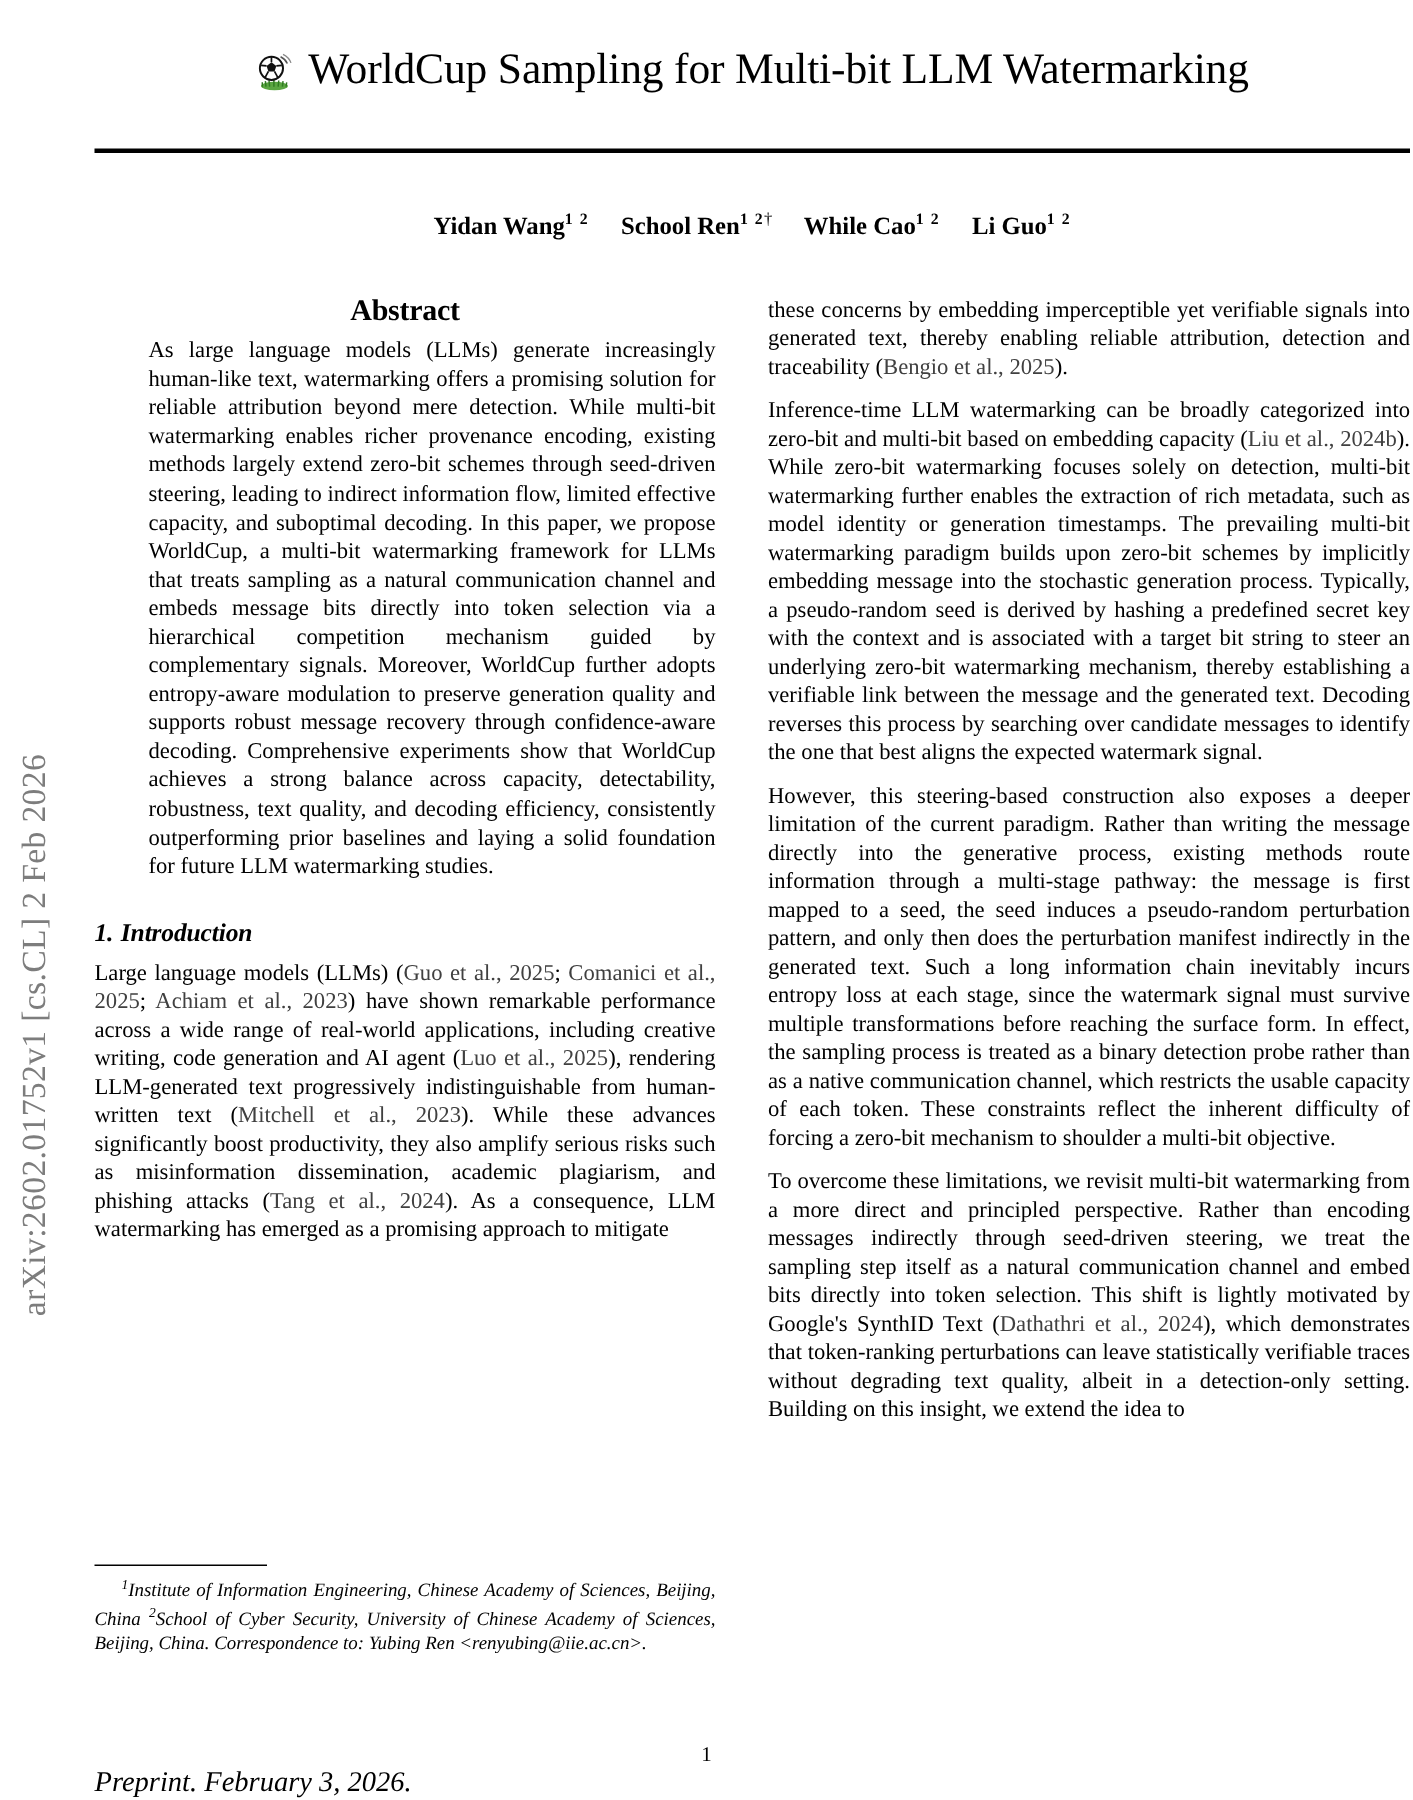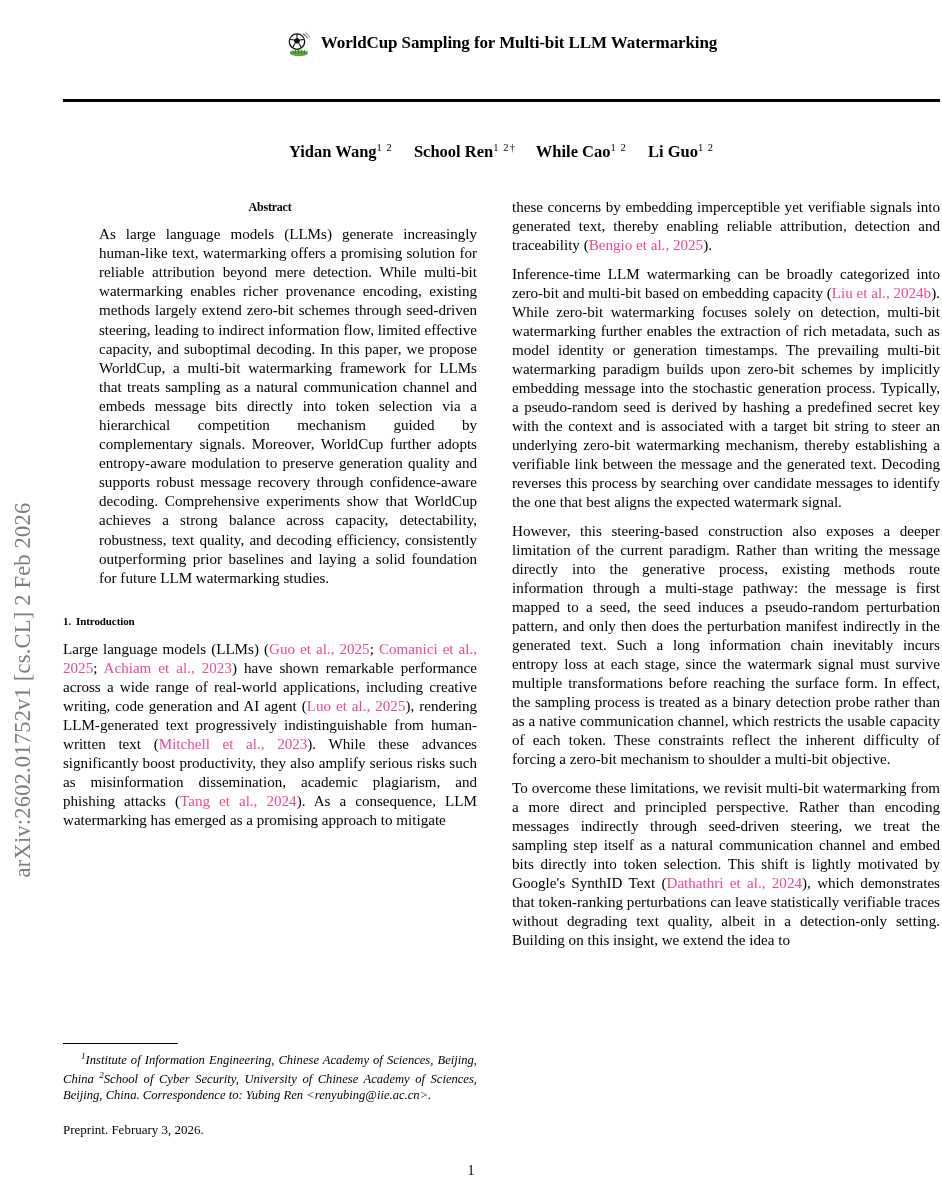--- a/index.html
+++ b/index.html
@@ -52,22 +52,22 @@
     gap: 9px;
   }
   .ball-icon {
     width: 26px;
     height: 26px;
     position: relative;
     top: 1px;
     flex: 0 0 auto;
   }
   .paper-title {
-    font-size: 17px;
-    font-weight: bold;
+    font-size: 29px;
+    font-weight: normal;
     letter-spacing: -0.1px;
     white-space: nowrap;
   }
   .rule-top {
     position: absolute;
     left: 63px;
     top: 99px;
     width: 877px;
     height: 3px;
     background: #000000;
@@ -77,67 +77,68 @@
     position: absolute;
     left: 63px;
     top: 140px;
     width: 877px;
     text-align: center;
     font-size: 16.5px;
     font-weight: bold;
   }
   .authors .author { white-space: nowrap; }
   .authors .sep { display: inline-block; width: 13px; }
-  .aff { font-size: 10.5px; font-weight: normal; vertical-align: super; letter-spacing: 1px; text-align: right; }
+  .aff { font-size: 10.5px; font-weight: bold; vertical-align: super; letter-spacing: 1px; text-align: right; }
   .dag { font-size: 11px; font-weight: normal; vertical-align: super; }
 
   
   .col {
     position: absolute;
     top: 198px;
     width: 428px;
     font-size: 15.1px;
     line-height: 19.05px;
     text-align: justify;
     text-justify: inter-word;
     hyphens: none;
   }
   .col-left  { left: 63px; width: 414px; }
   .col-right { left: 512px; width: 428px; }
 
   .abstract-head {
     text-align: center;
-    font-size: 12px;
+    font-size: 20px;
     font-weight: bold;
     margin: 0 0 8px 0;
     letter-spacing: -0.2px;
   }
   .abstract-body {
     margin: 0 0 0 36px;
     width: 378px;
     text-align: justify;
     font-size: 15.1px;
     line-height: 19.1px;
   }
 
   .section-head {
-    font-size: 11px;
+    font-size: 17px;
     font-weight: bold;
     margin: 24px 0 9px 0;
     letter-spacing: -0.1px;
+    font-style: italic;
   }
   .sec-num { margin-right: 5px; }
 
   p.para {
     margin: 0 0 9.5px 0;
     text-align: justify;
   }
   p.para.tight { margin-bottom: 12px; }
 
-  .cite { color: #ec4899; }
+  .cite { color: #404040; }
 
   
   .footnote-rule {
     position: absolute;
     left: 63px;
     top: 1043px;
     width: 115px;
     height: 1px;
     background: #000000;
   }
@@ -149,22 +150,23 @@
     font-size: 12.6px;
     line-height: 15.3px;
     text-align: justify;
     font-style: italic;
   }
   .footnote .fn-indent { display: inline-block; width: 18px; }
   .fn-sup { font-size: 9px; vertical-align: super; }
   .preprint {
     position: absolute;
     left: 63px;
-    top: 1122px;
-    font-size: 13px;
+    top: 1178px;
+    font-size: 19px;
+    font-style: italic;
   }
 
   .page-number {
     position: absolute;
     left: 0;
     top: 1163px;
     width: 942px;
     text-align: center;
     font-size: 14px;
   }

